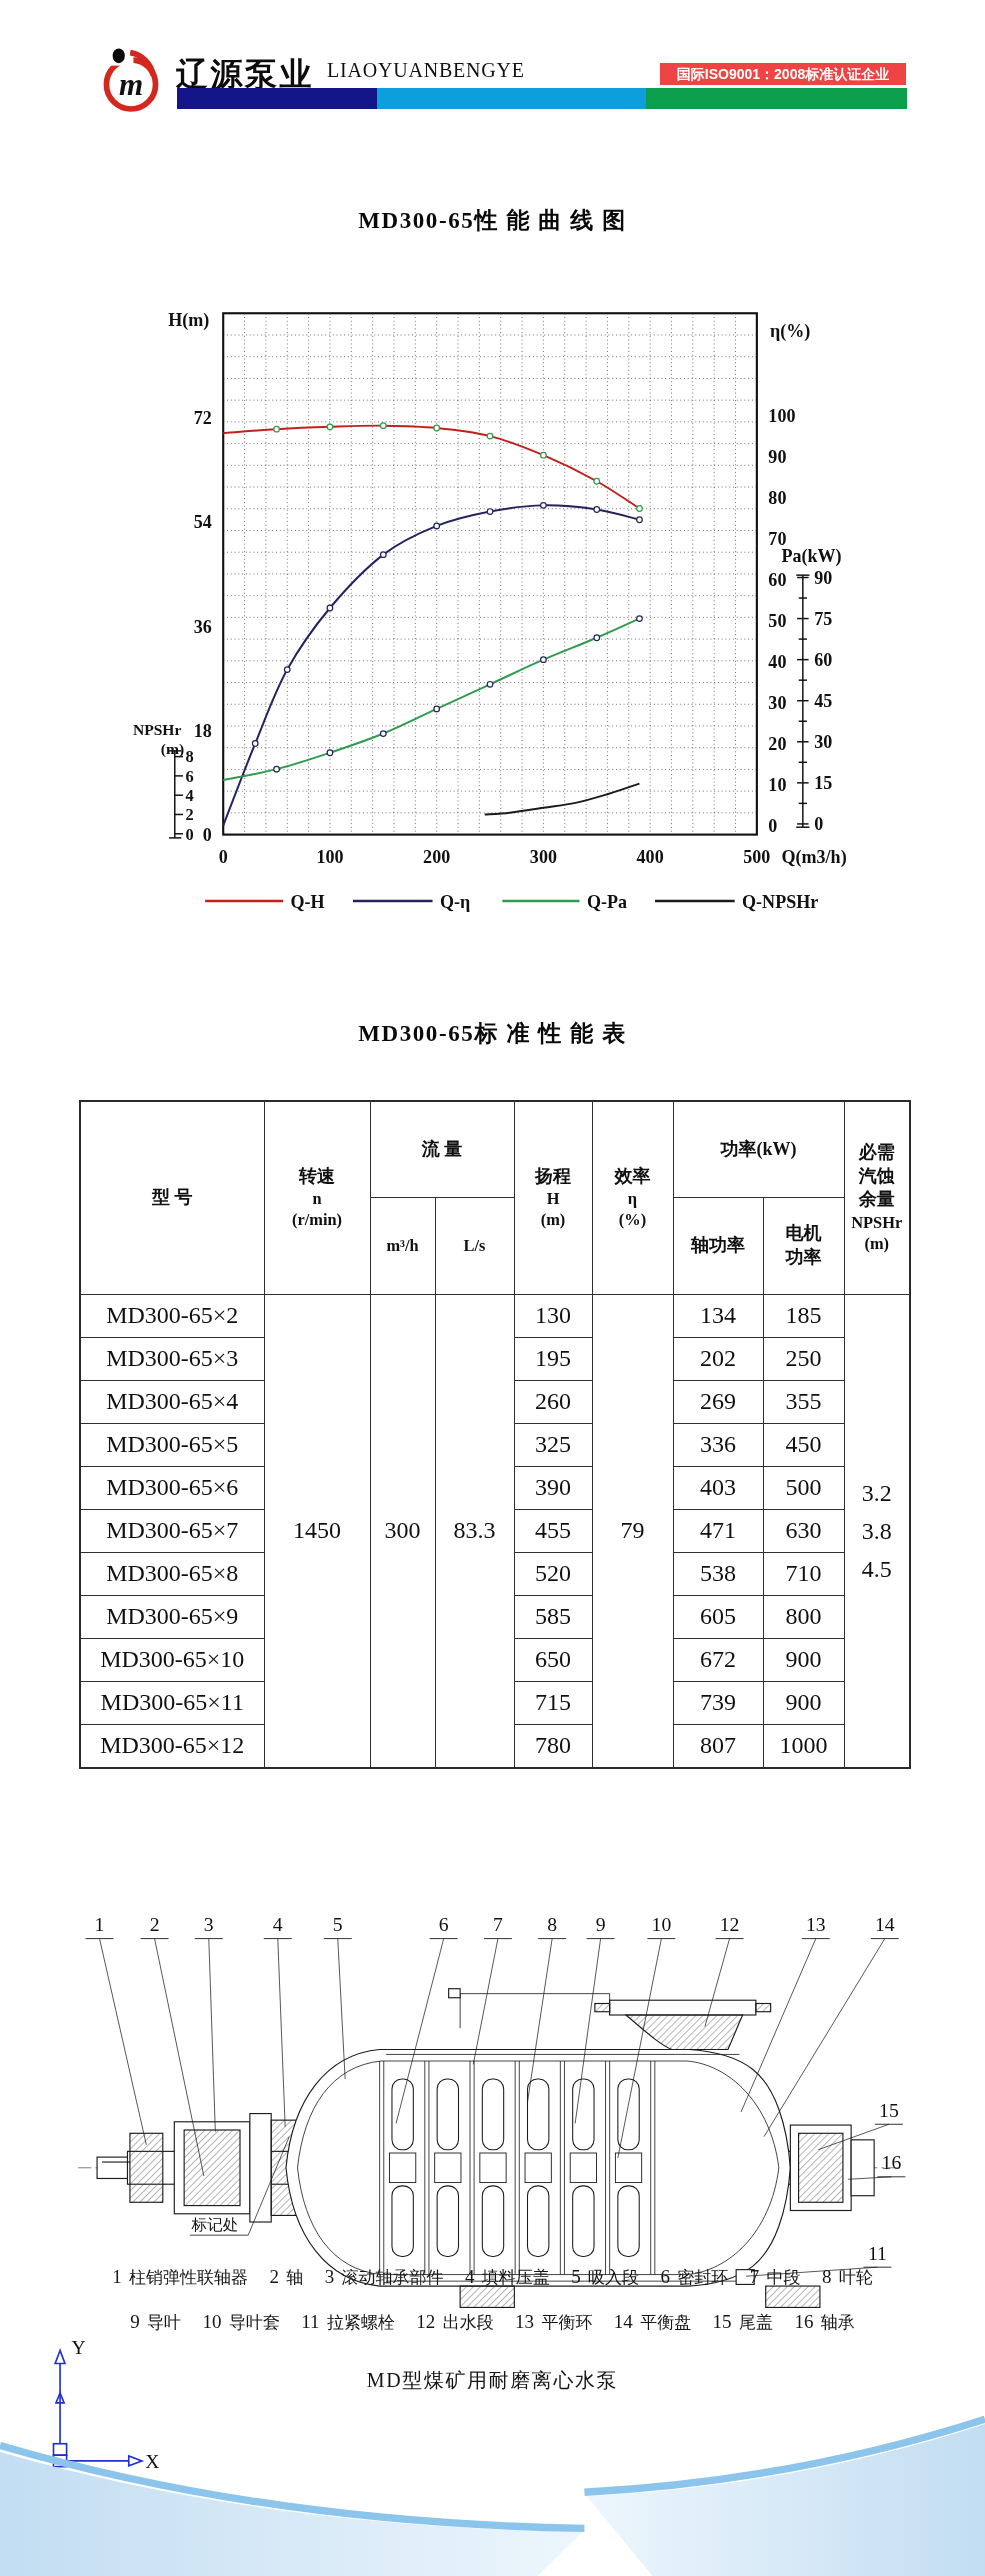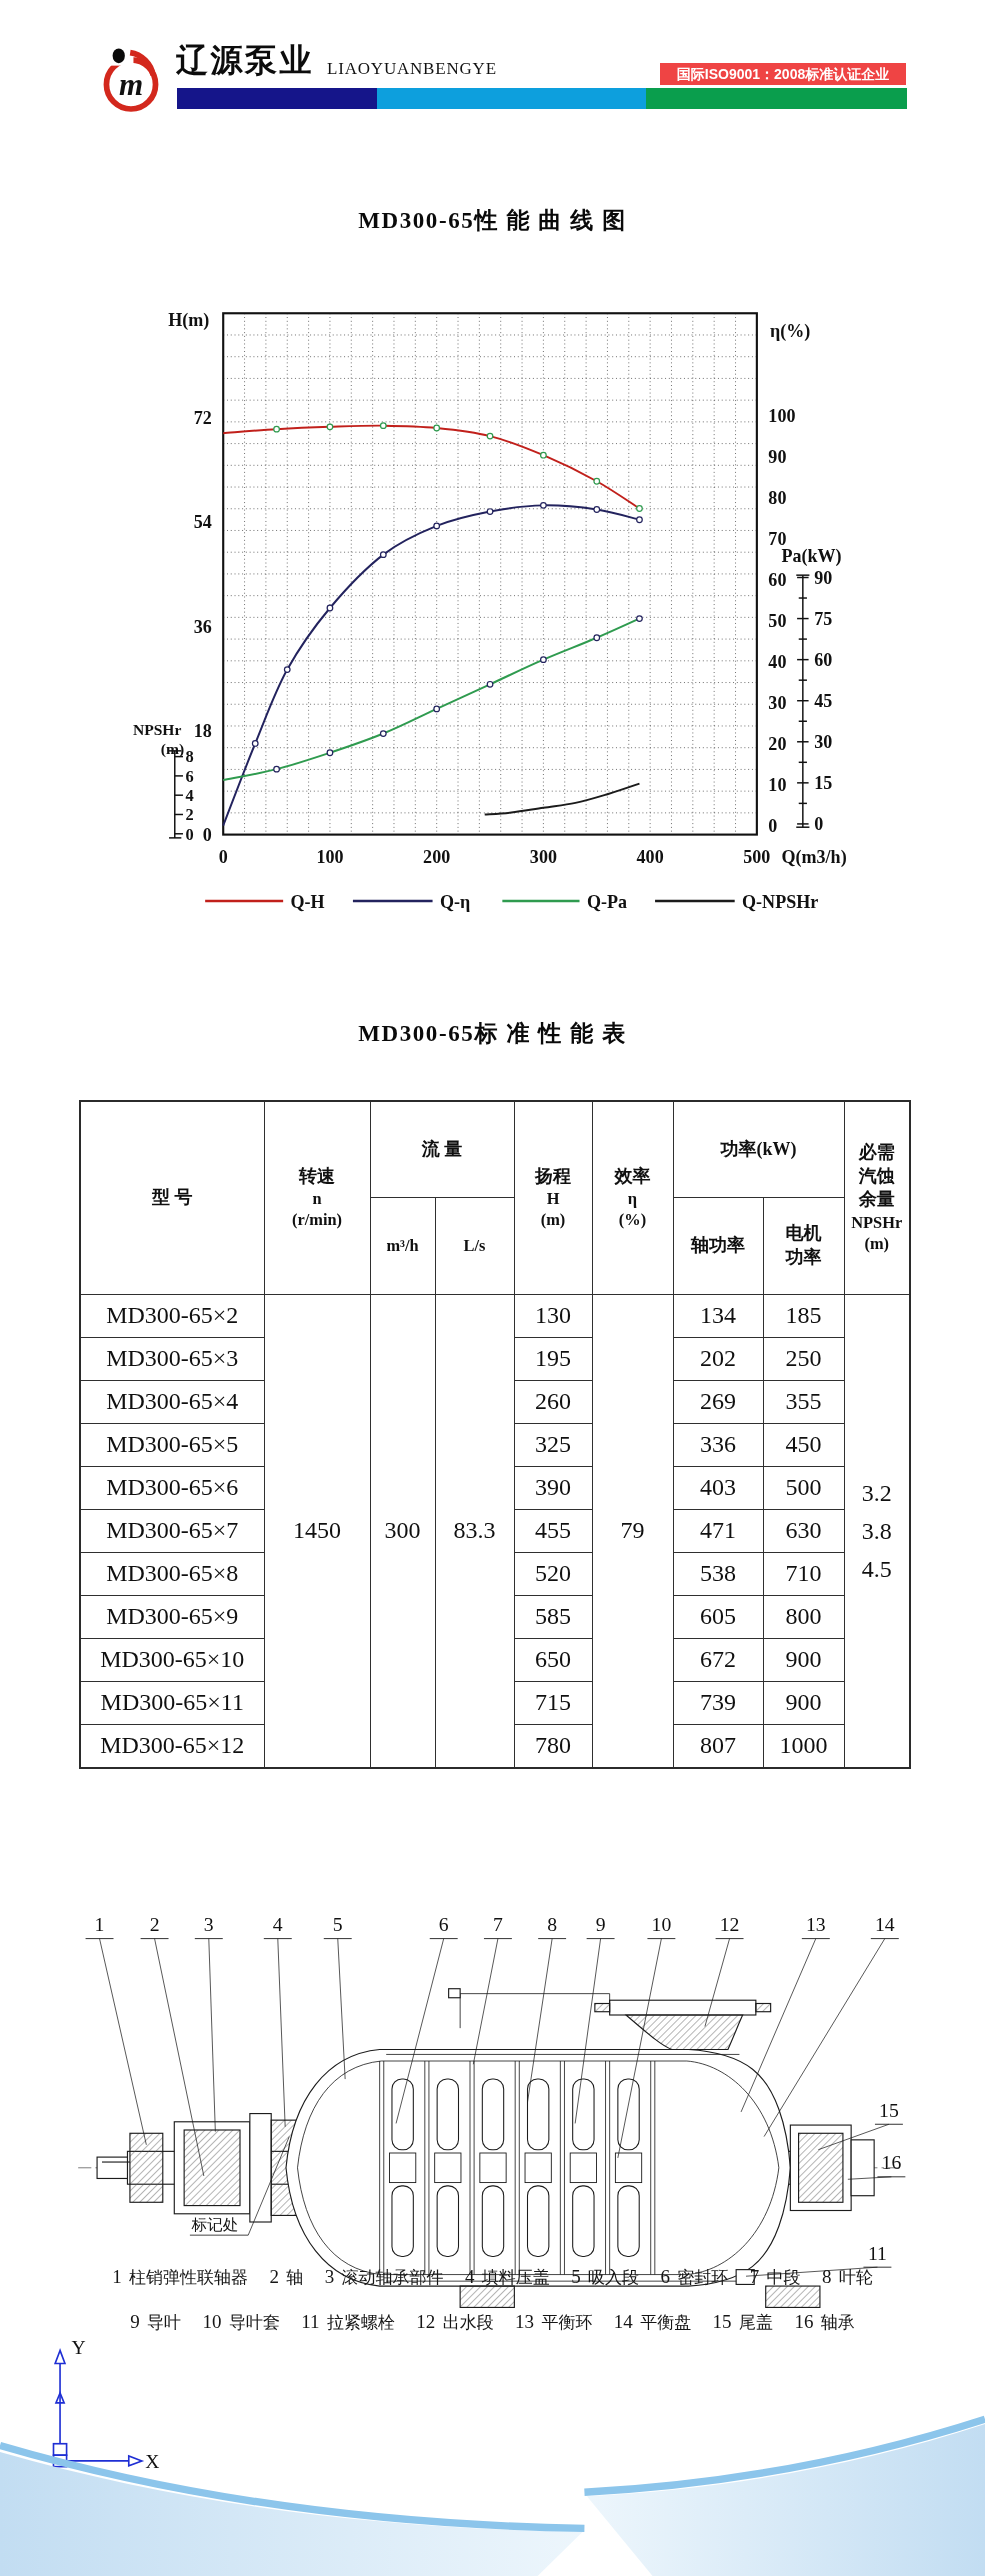--- a/index.html
+++ b/index.html
@@ -1,22 +1,22 @@
 <!DOCTYPE html>
 <html style="font-size:13px"><head>
 <meta charset="utf-8">
 <style>
   html,body{margin:0;padding:0;background:#fff;}
   .page{position:relative;width:985px;height:2576px;background:#fff;overflow:hidden;
         font-family:"Liberation Sans",sans-serif;color:#111;}
   .abs{position:absolute;}
   
-  .brand-cn{position:absolute;left:176px;top:39px;font-size:32px;font-weight:bold;color:#0c0c0c;
+  .brand-cn{position:absolute;left:176px;top:53px;font-size:32px;font-weight:bold;color:#0c0c0c;
             font-family:"Liberation Sans",sans-serif;letter-spacing:2.5px;text-align:center;}
-  .brand-en{position:absolute;left:327px;top:59px;font-size:17px;color:#111;
+  .brand-en{position:absolute;left:327px;top:59px;font-size:20px;color:#111;
             font-family:"Liberation Serif",serif;letter-spacing:0.8px;}
   .iso-badge{position:absolute;left:660px;top:63px;width:246px;height:22px;background:#ef4444;
              color:#fff;font-size:14px;line-height:22px;text-align:center;font-weight:bold;}
   .color-bar{position:absolute;left:177px;top:88px;height:21.4px;display:flex;}
   .color-bar .seg{height:100%;}
   
   .sec-title{position:absolute;left:0;width:100%;text-align:center;
              font-family:"Liberation Serif",serif;font-weight:bold;font-size:23px;
              letter-spacing:1.6px;color:#0a0a0a;}
   
@@ -483,20 +483,21 @@
       </g>
     <g>
       <text x="233" y="2716" font-size="19">标记处</text>
       <line x1="231" y1="2722" x2="302" y2="2722" stroke="#1c1c1c" stroke-width="1"></line>
       <line x1="302" y1="2722" x2="352" y2="2602" stroke="#1c1c1c" stroke-width="0.9"></line>
     </g>
   </svg>
 
   <div class="parts" id="parts-line1" style="top:2266px;"><span class="item"><span class="pn">1</span><span>柱销弹性联轴器</span></span><span class="item"><span class="pn">2</span><span>轴</span></span><span class="item"><span class="pn">3</span><span>滚动轴承部件</span></span><span class="item"><span class="pn">4</span><span>填料压盖</span></span><span class="item"><span class="pn">5</span><span>吸入段</span></span><span class="item"><span class="pn">6</span><span>密封环</span></span><span class="item"><span class="pn">7</span><span>中段</span></span><span class="item"><span class="pn">8</span><span>叶轮</span></span></div>
   <div class="parts" id="parts-line2" style="top:2311px;"><span class="item"><span class="pn">9</span><span>导叶</span></span><span class="item"><span class="pn">10</span><span>导叶套</span></span><span class="item"><span class="pn">11</span><span>拉紧螺栓</span></span><span class="item"><span class="pn">12</span><span>出水段</span></span><span class="item"><span class="pn">13</span><span>平衡环</span></span><span class="item"><span class="pn">14</span><span>平衡盘</span></span><span class="item"><span class="pn">15</span><span>尾盖</span></span><span class="item"><span class="pn">16</span><span>轴承</span></span></div>
+  <div class="diagram-caption" style="top:2367px;">MD型煤矿用耐磨离心水泵</div>
 
   <svg class="abs" style="left:37px;top:2339px;" width="123" height="135" viewBox="0 0 150 165">
     <g stroke="#1f2fd4" fill="none" stroke-width="2">
       <line x1="28" y1="30" x2="28" y2="128"></line>
       <path d="M28,14 L22,30 L34,30 Z"></path>
       <path d="M28,66 L23,78 L33,78 Z"></path>
       <rect x="20" y="128" width="16" height="14"></rect>
       <rect x="20" y="142" width="16" height="14"></rect>
       <line x1="36" y1="149" x2="112" y2="149"></line>
       <path d="M128,149 L112,143 L112,155 Z"></path>

